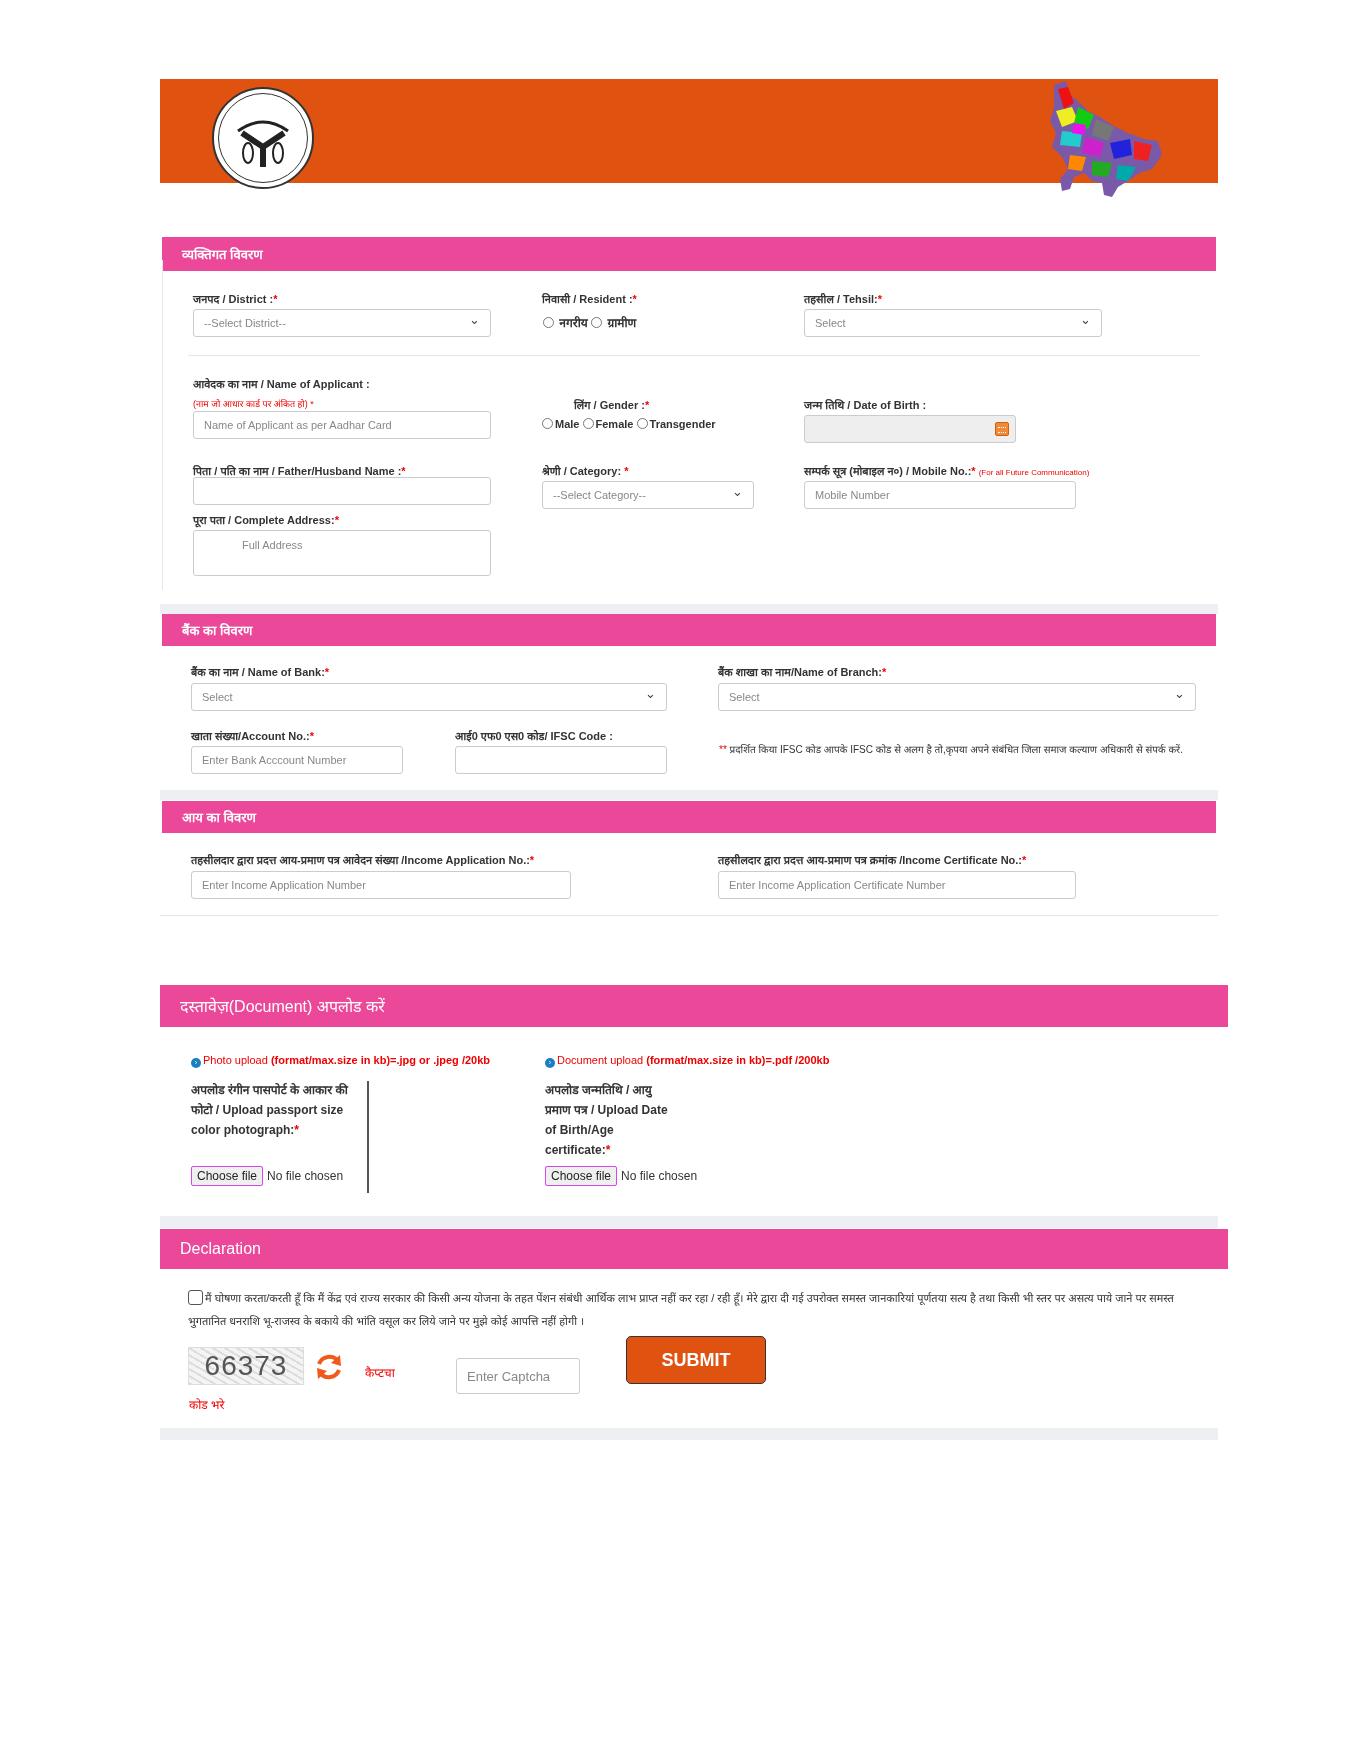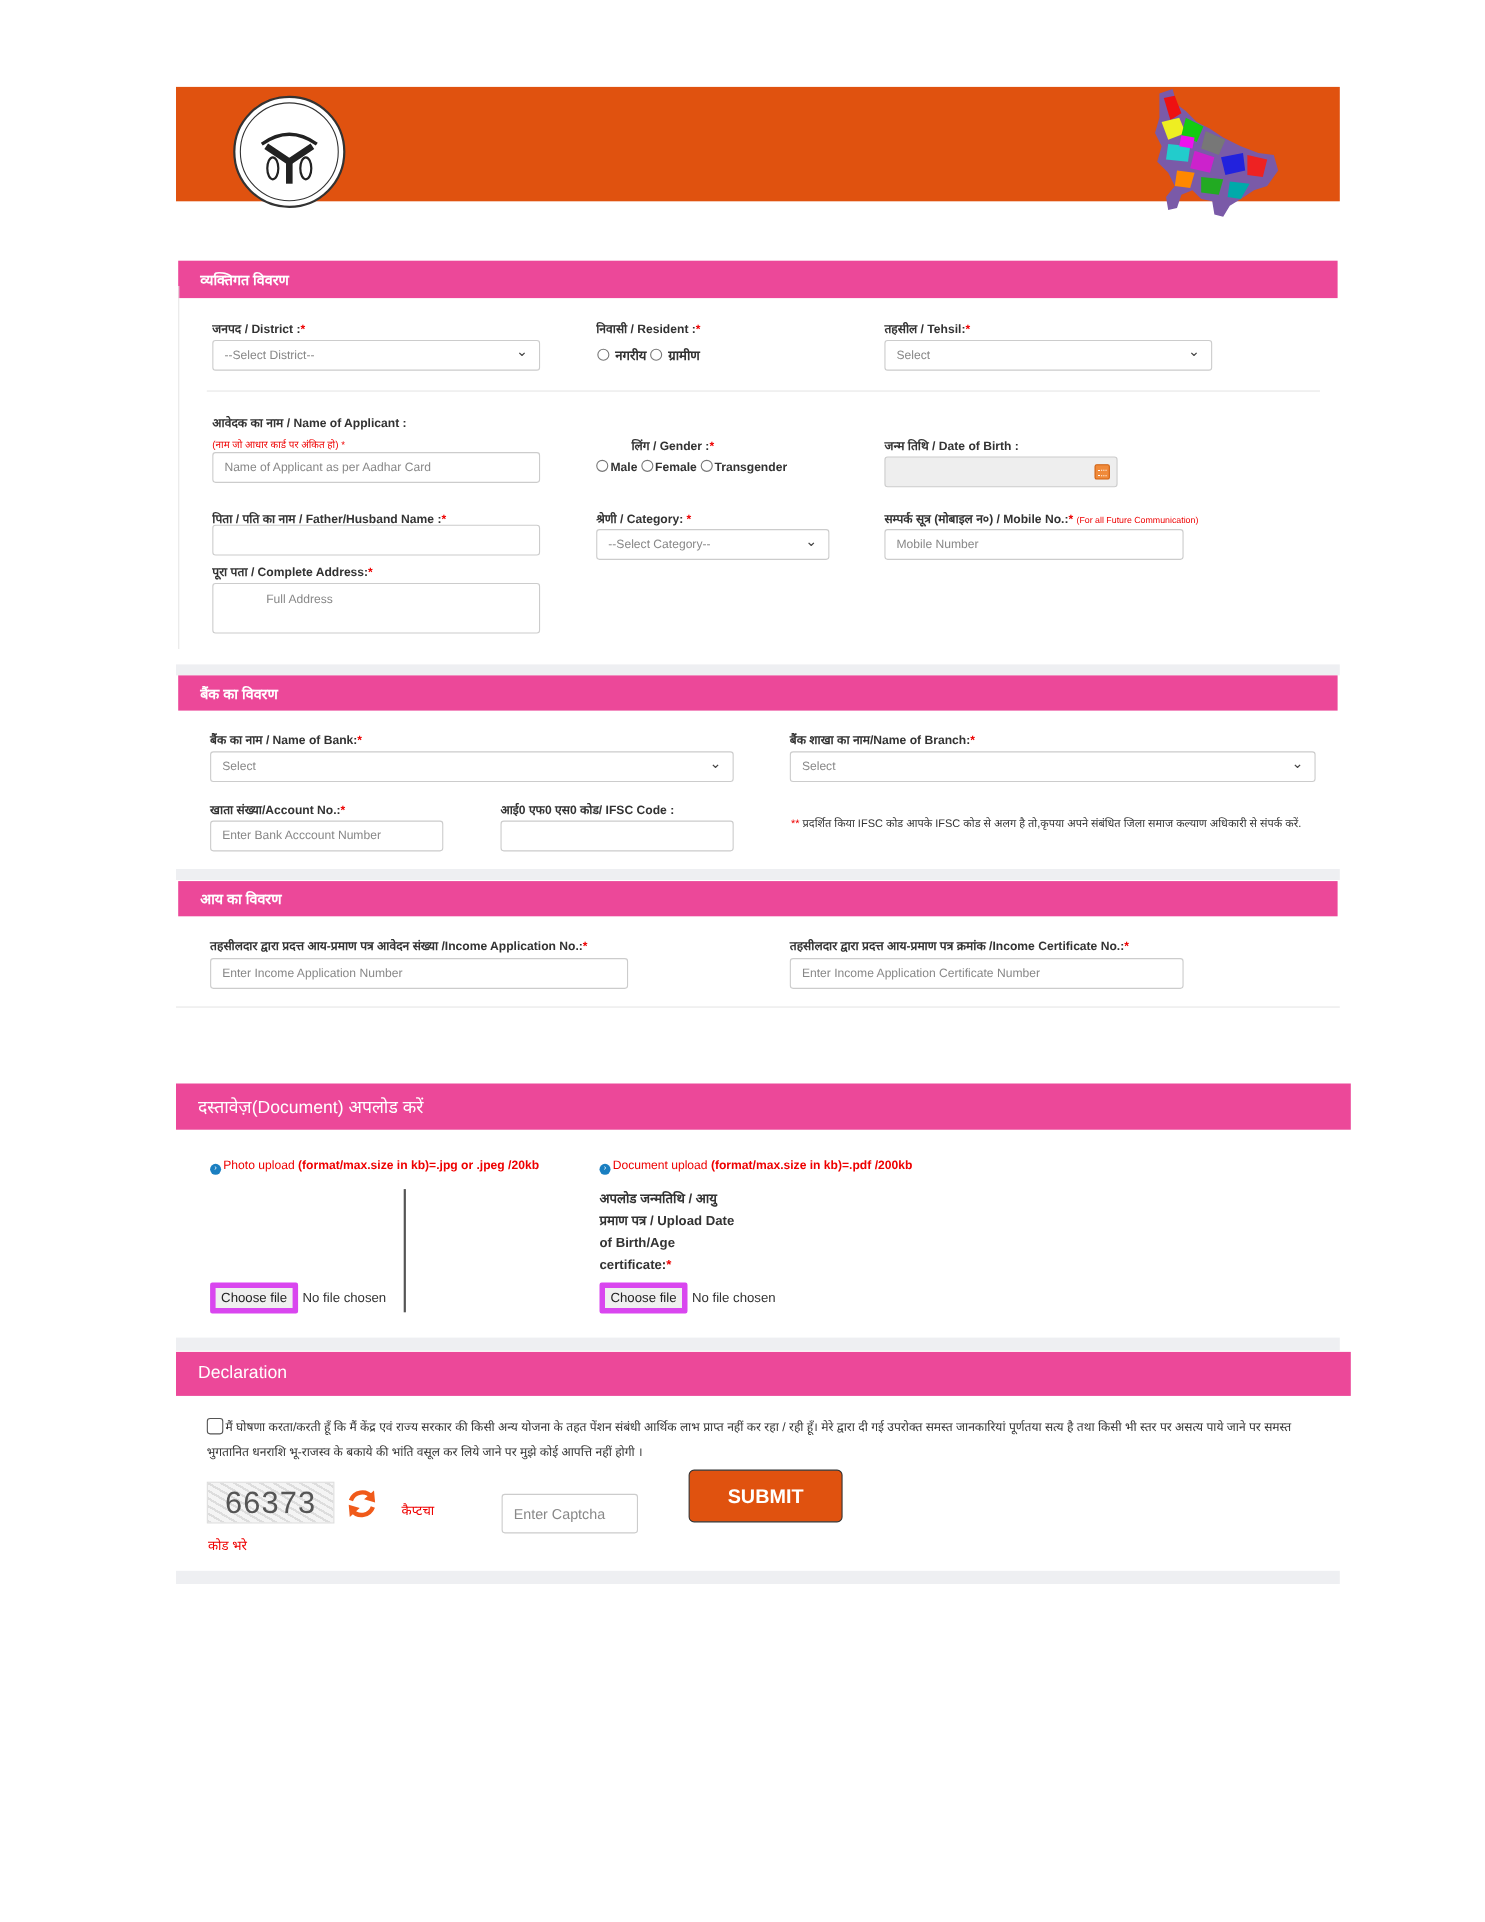--- a/index.html
+++ b/index.html
@@ -30,21 +30,21 @@
   .radio-row { position: absolute; font-size: 11px; font-weight: bold; color: #333; white-space: nowrap; }
 
   .divider { position: absolute; height: 1px; background: #e6e6e6; }
   .gray-gap { position: absolute; left: 160px; width: 1058px; background: #eeeff2; }
 
   .upload-note { position: absolute; font-size: 11px; color: #e00; white-space: nowrap; }
   .upload-note b { font-weight: bold; }
   .info-dot { display:inline-block; width: 10px; height: 10px; border-radius:50%; background:#1a7fc1; color:#fff; font-size:7px; line-height:10px; text-align:center; vertical-align: -1px; margin-right: 2px; }
   .upload-lbl { position: absolute; font-size: 12px; font-weight: bold; color: #333; line-height: 20px; width: 170px; }
   .file-row { position: absolute; font-size: 12px; color: #333; display:flex; align-items:center; }
-  .file-btn { border: 5px solid #d946ef; background: #efefef; border-radius: 2px; padding: 2px 5px; margin-right: 4px; font-size: 12px; color:#222; }
+  .file-btn { border: 1px solid #d946ef; background: #efefef; border-radius: 2px; padding: 2px 5px; margin-right: 4px; font-size: 12px; color:#222; }
   .vline { position: absolute; width: 2px; background: #555; }
 
   .decl-text { position: absolute; left: 188px; top: 1287px; width: 1000px; font-size: 11px; line-height: 23px; color: #333; }
   .checkbox { display:inline-block; width: 15px; height: 15px; border: 1px solid #555; border-radius: 3px; vertical-align: -3px; margin-right: 2px; background:#fff; }
   .captcha-img { position: absolute; left: 188px; top: 1347px; width: 116px; height: 38px; background: repeating-linear-gradient(30deg, #ddd 0 2px, #f4f4f4 2px 6px); border:1px solid #ddd; font-size: 28px; color: #555; display:flex; align-items:center; justify-content:center; letter-spacing: 1px; }
   .refresh { position: absolute; left: 314px; top: 1352px; width: 30px; height: 30px; }
   .captcha-lbl { position: absolute; color: #e00; font-size: 12px; }
   .submit-btn { position: absolute; left: 626px; top: 1336px; width: 140px; height: 48px; background: #e0520f; border: 1.5px solid #333; border-radius: 5px; color: #ffffff; font-size: 18px; font-weight: bold; display:flex; align-items:center; justify-content:center; }
 
   .footer { position: absolute; left: 160px; top: 1440px; width: 1058px; height: 45px; background: #e0520f; color: #f4e8e0; font-size: 13px; display:flex; align-items:center; justify-content:center; }
@@ -194,20 +194,21 @@
 
   <div class="divider" style="left:160px;top:915px;width:1058px;"></div>
 
   <div class="section-bar big" style="top:985px;height:42px;width:1068px;left:160px;">
     <span>दस्तावेज़(Document) अपलोड करें</span>
   </div>
 
   <div class="upload-note" style="left:191px;top:1054px;">
     <span class="info-dot">›</span><span>Photo upload </span><b>(format/max.size in kb)=.jpg or .jpeg /20kb</b>
   </div>
+  <div class="upload-lbl" style="left:191px;top:1080px;"><span>अपलोड रंगीन पासपोर्ट के आकार की फोटो / Upload passport size color photograph:</span><span class="req">*</span></div>
   <div class="file-row" style="left:191px;top:1166px;">
     <span class="file-btn">Choose file</span>
     <span>No file chosen</span>
   </div>
   <div class="vline" style="left:367px;top:1081px;height:112px;"></div>
 
   <div class="upload-note" style="left:545px;top:1054px;">
     <span class="info-dot">›</span><span>Document upload </span><b>(format/max.size in kb)=.pdf /200kb</b>
   </div>
   <div class="upload-lbl" style="left:545px;top:1080px;width:130px;"><span>अपलोड जन्मतिथि / आयु प्रमाण पत्र / Upload Date of Birth/Age certificate:</span><span class="req">*</span></div>

